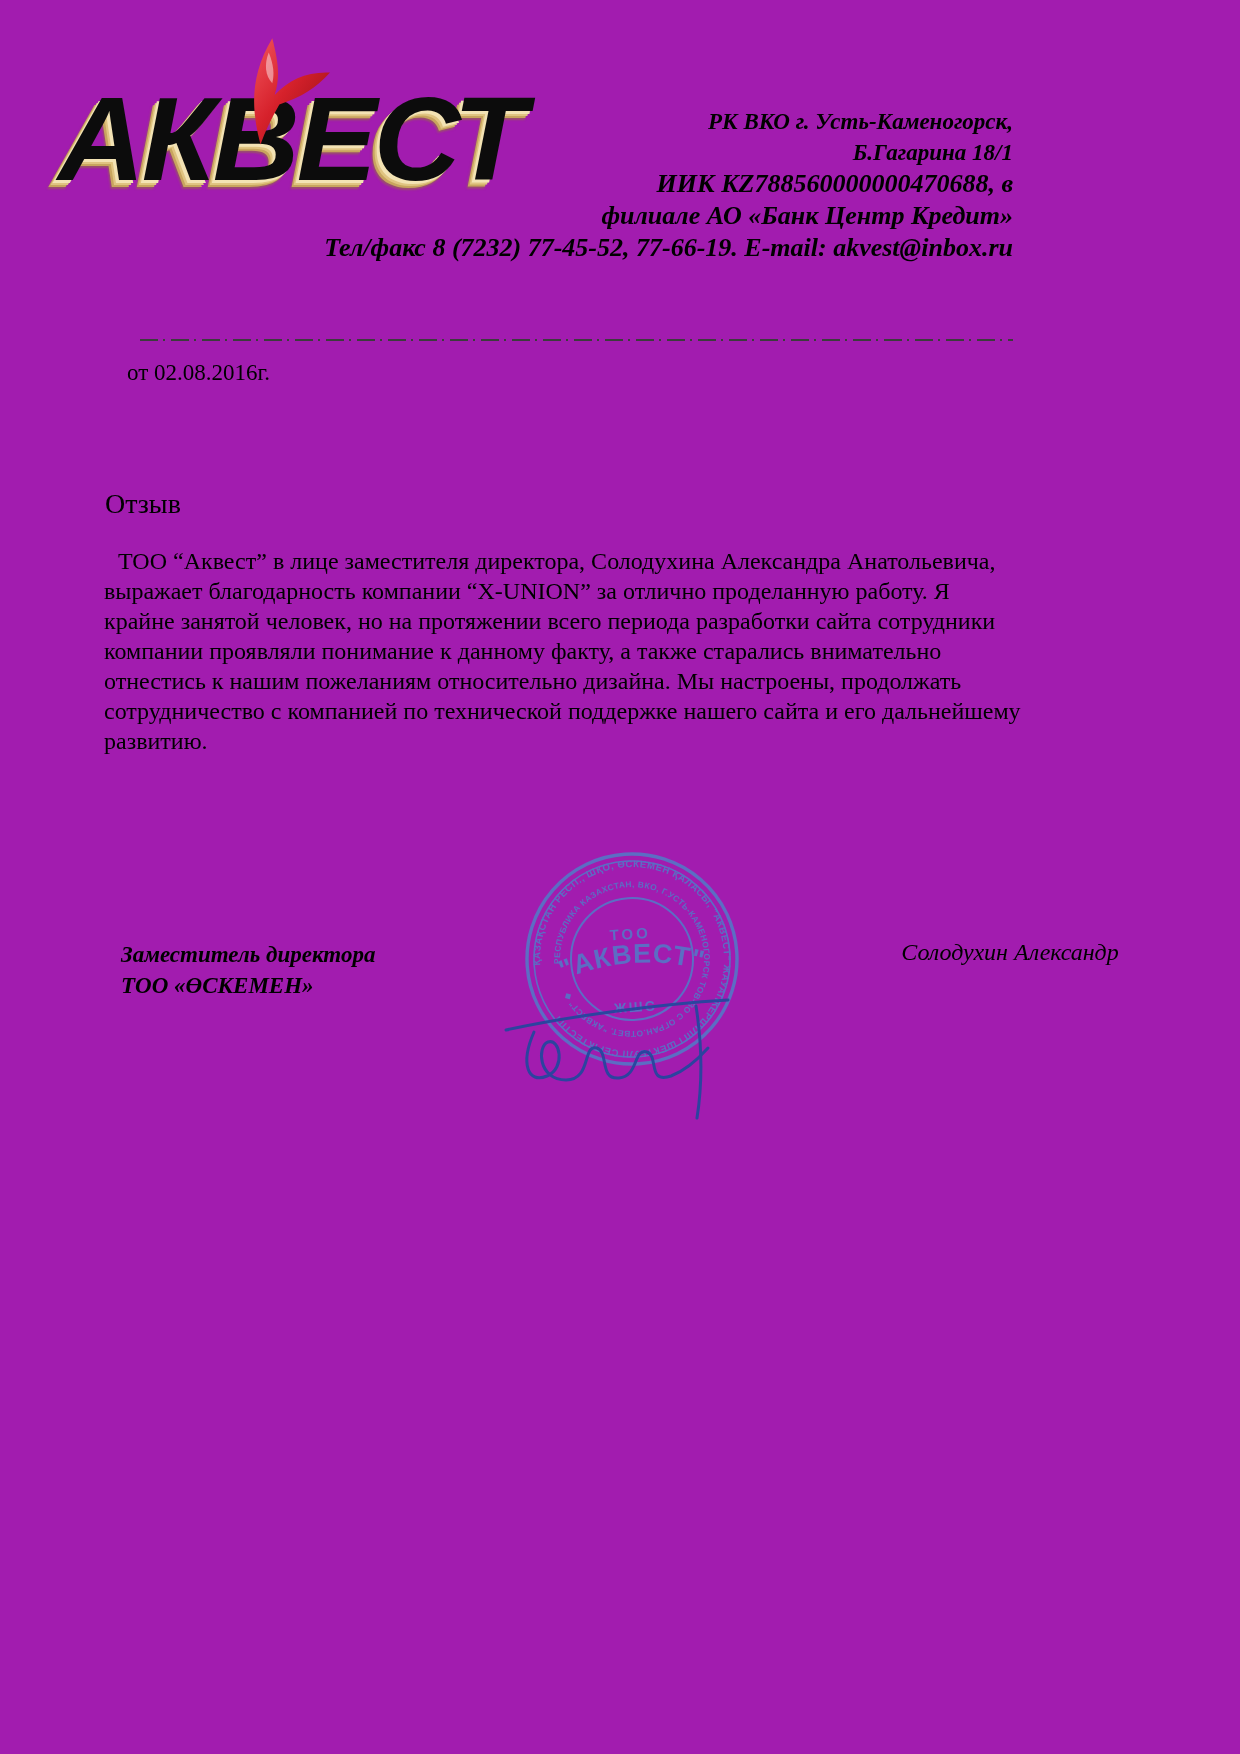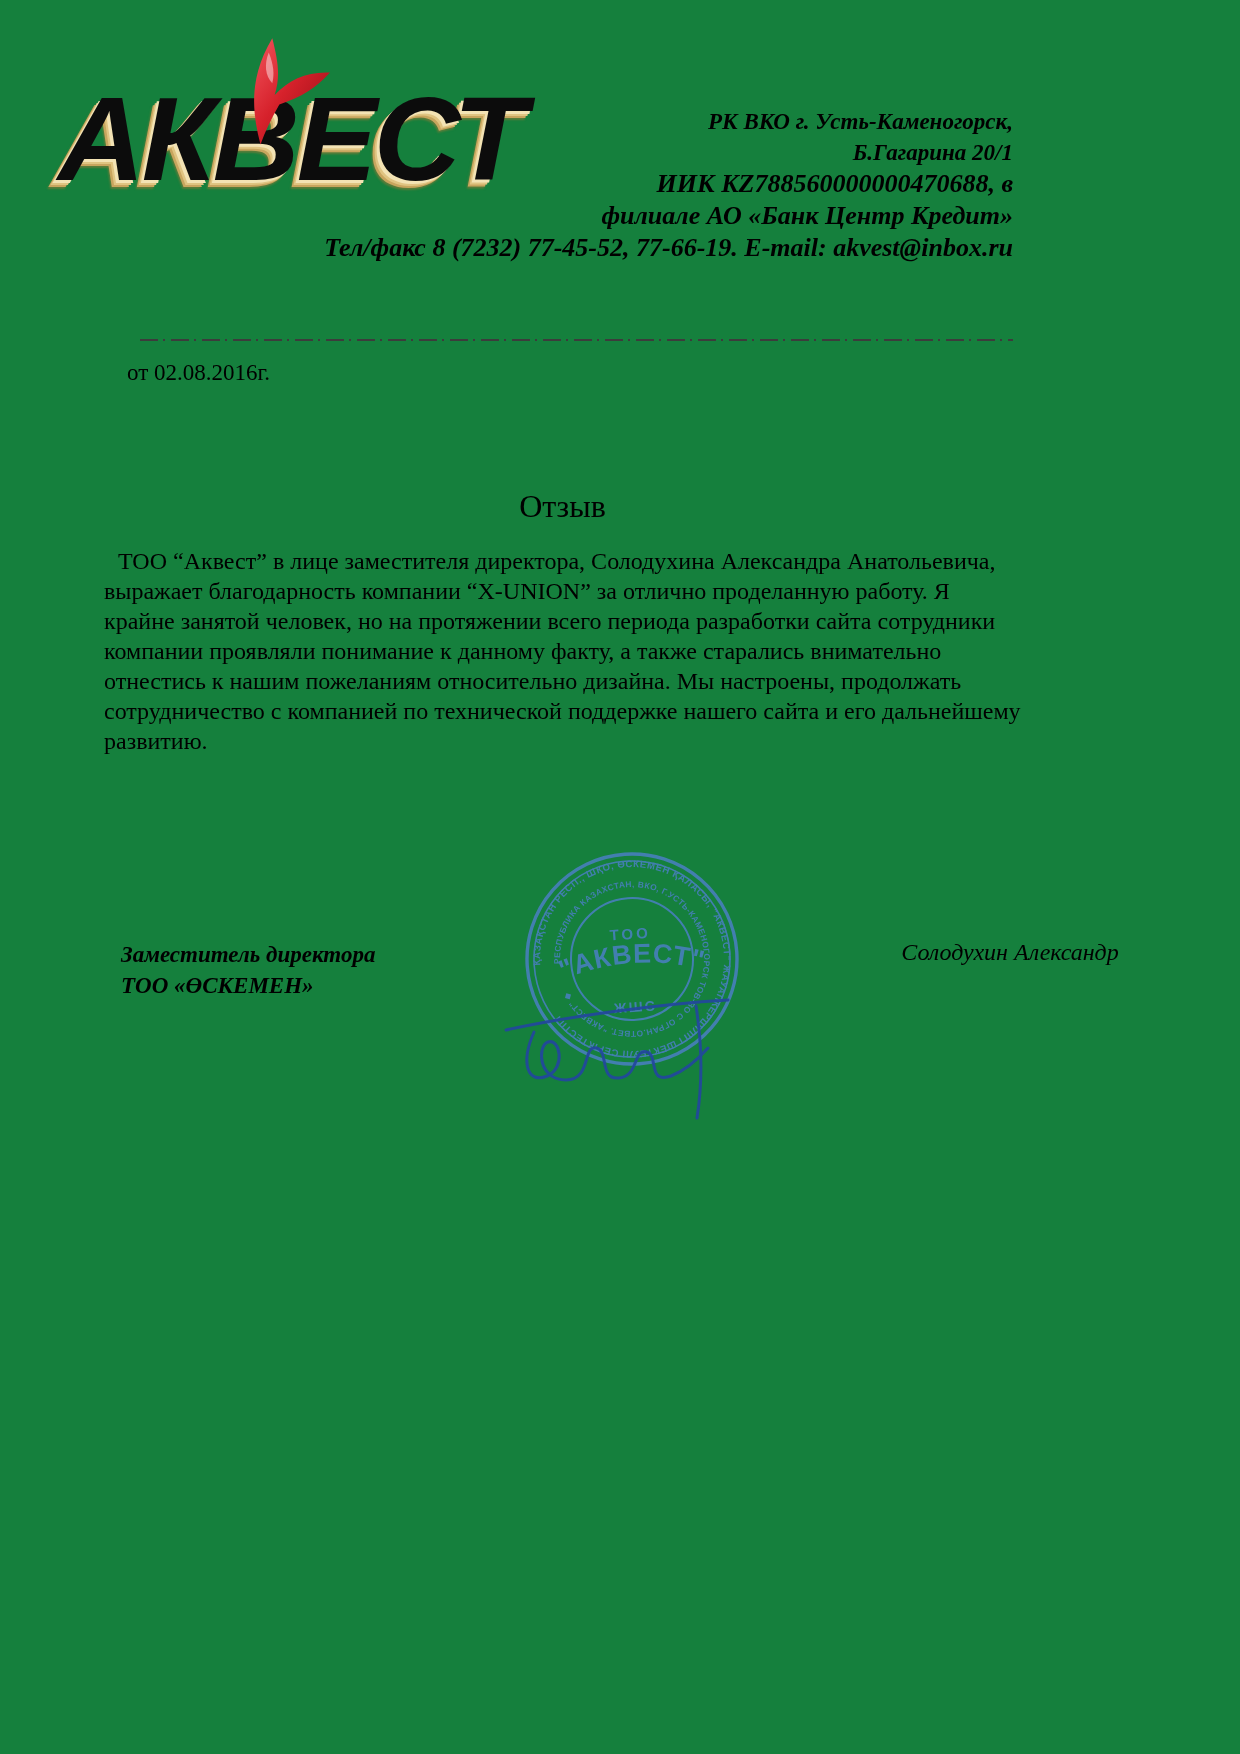--- a/index.html
+++ b/index.html
@@ -1,18 +1,18 @@
 <!DOCTYPE html>
 <html><head>
 <meta charset="utf-8">
 <style>
   html,body{margin:0;padding:0;background:#888;}
   .page{
     position:relative;width:1240px;height:1754px;margin:0 auto;
-    background:#15803d;overflow:hidden;
+    background:#a21caf;overflow:hidden;
     font-family:"Liberation Serif", serif;color:#000;
   }
   
   .logo{position:absolute;left:58px;top:48px;width:540px;height:180px;}
   .logo-text{
     position:absolute;left:0px;top:32px;
     font-family:"Liberation Sans", sans-serif;
     font-style:italic;font-weight:bold;
     font-size:118px;line-height:1;letter-spacing:-3px;
     color:#0c0c0c;
@@ -32,21 +32,21 @@
   
   .divider{
     position:absolute;left:140px;top:339px;width:873px;height:2px;
     background:repeating-linear-gradient(90deg,#3c3c3c 0 18px,transparent 18px 23px,#3c3c3c 23px 25px,transparent 25px 31px);
   }
   
   .date-line{position:absolute;left:127px;top:360px;font-size:23px;}
   
   .doc-title{
     position:absolute;left:105px;top:488px;width:915px;
-    text-align:center;font-size:32px;
+    text-align:left;font-size:28px;
   }
   .doc-body{
     position:absolute;left:104px;top:546px;width:922px;
     font-size:24px;line-height:30px;text-indent:14px;
     font-stretch:condensed;
   }
   
   .sig-left{
     position:absolute;left:121px;top:939px;
     font-style:italic;font-weight:bold;font-size:23px;line-height:31px;
@@ -75,21 +75,21 @@
           <stop offset="1" stop-color="#8f0d13"></stop>
         </linearGradient>
       </defs>
       <path d="M36,92 C28,62 27,34 46,2 C51,22 53,34 48,50 C60,37 76,30 95,31 C83,44 71,52 52,58 C45,70 40,81 36,92 Z" fill="url(#rg)"></path>
       <path d="M43,14 C47,24 48,32 46,40 C40,34 39,24 43,14 Z" fill="#ffffff" opacity="0.45"></path>
     </svg>
   </div>
 
   <div class="head-block">
     <div class="head-line-sm">РК ВКО г. Усть-Каменогорск,</div>
-    <div class="head-line-sm">Б.Гагарина 20/1</div>
+    <div class="head-line-sm">Б.Гагарина 18/1</div>
     <div class="head-line-lg">ИИК KZ788560000000470688, в</div>
     <div class="head-line-lg">филиале АО «Банк Центр Кредит»</div>
     <div class="head-line-lg">Тел/факс 8 (7232) 77-45-52, 77-66-19. E-mail: akvest@inbox.ru</div>
   </div>
 
   <div class="divider"></div>
 
   <div class="date-line">от 02.08.2016г.</div>
 
   <div class="doc-title">Отзыв</div>

